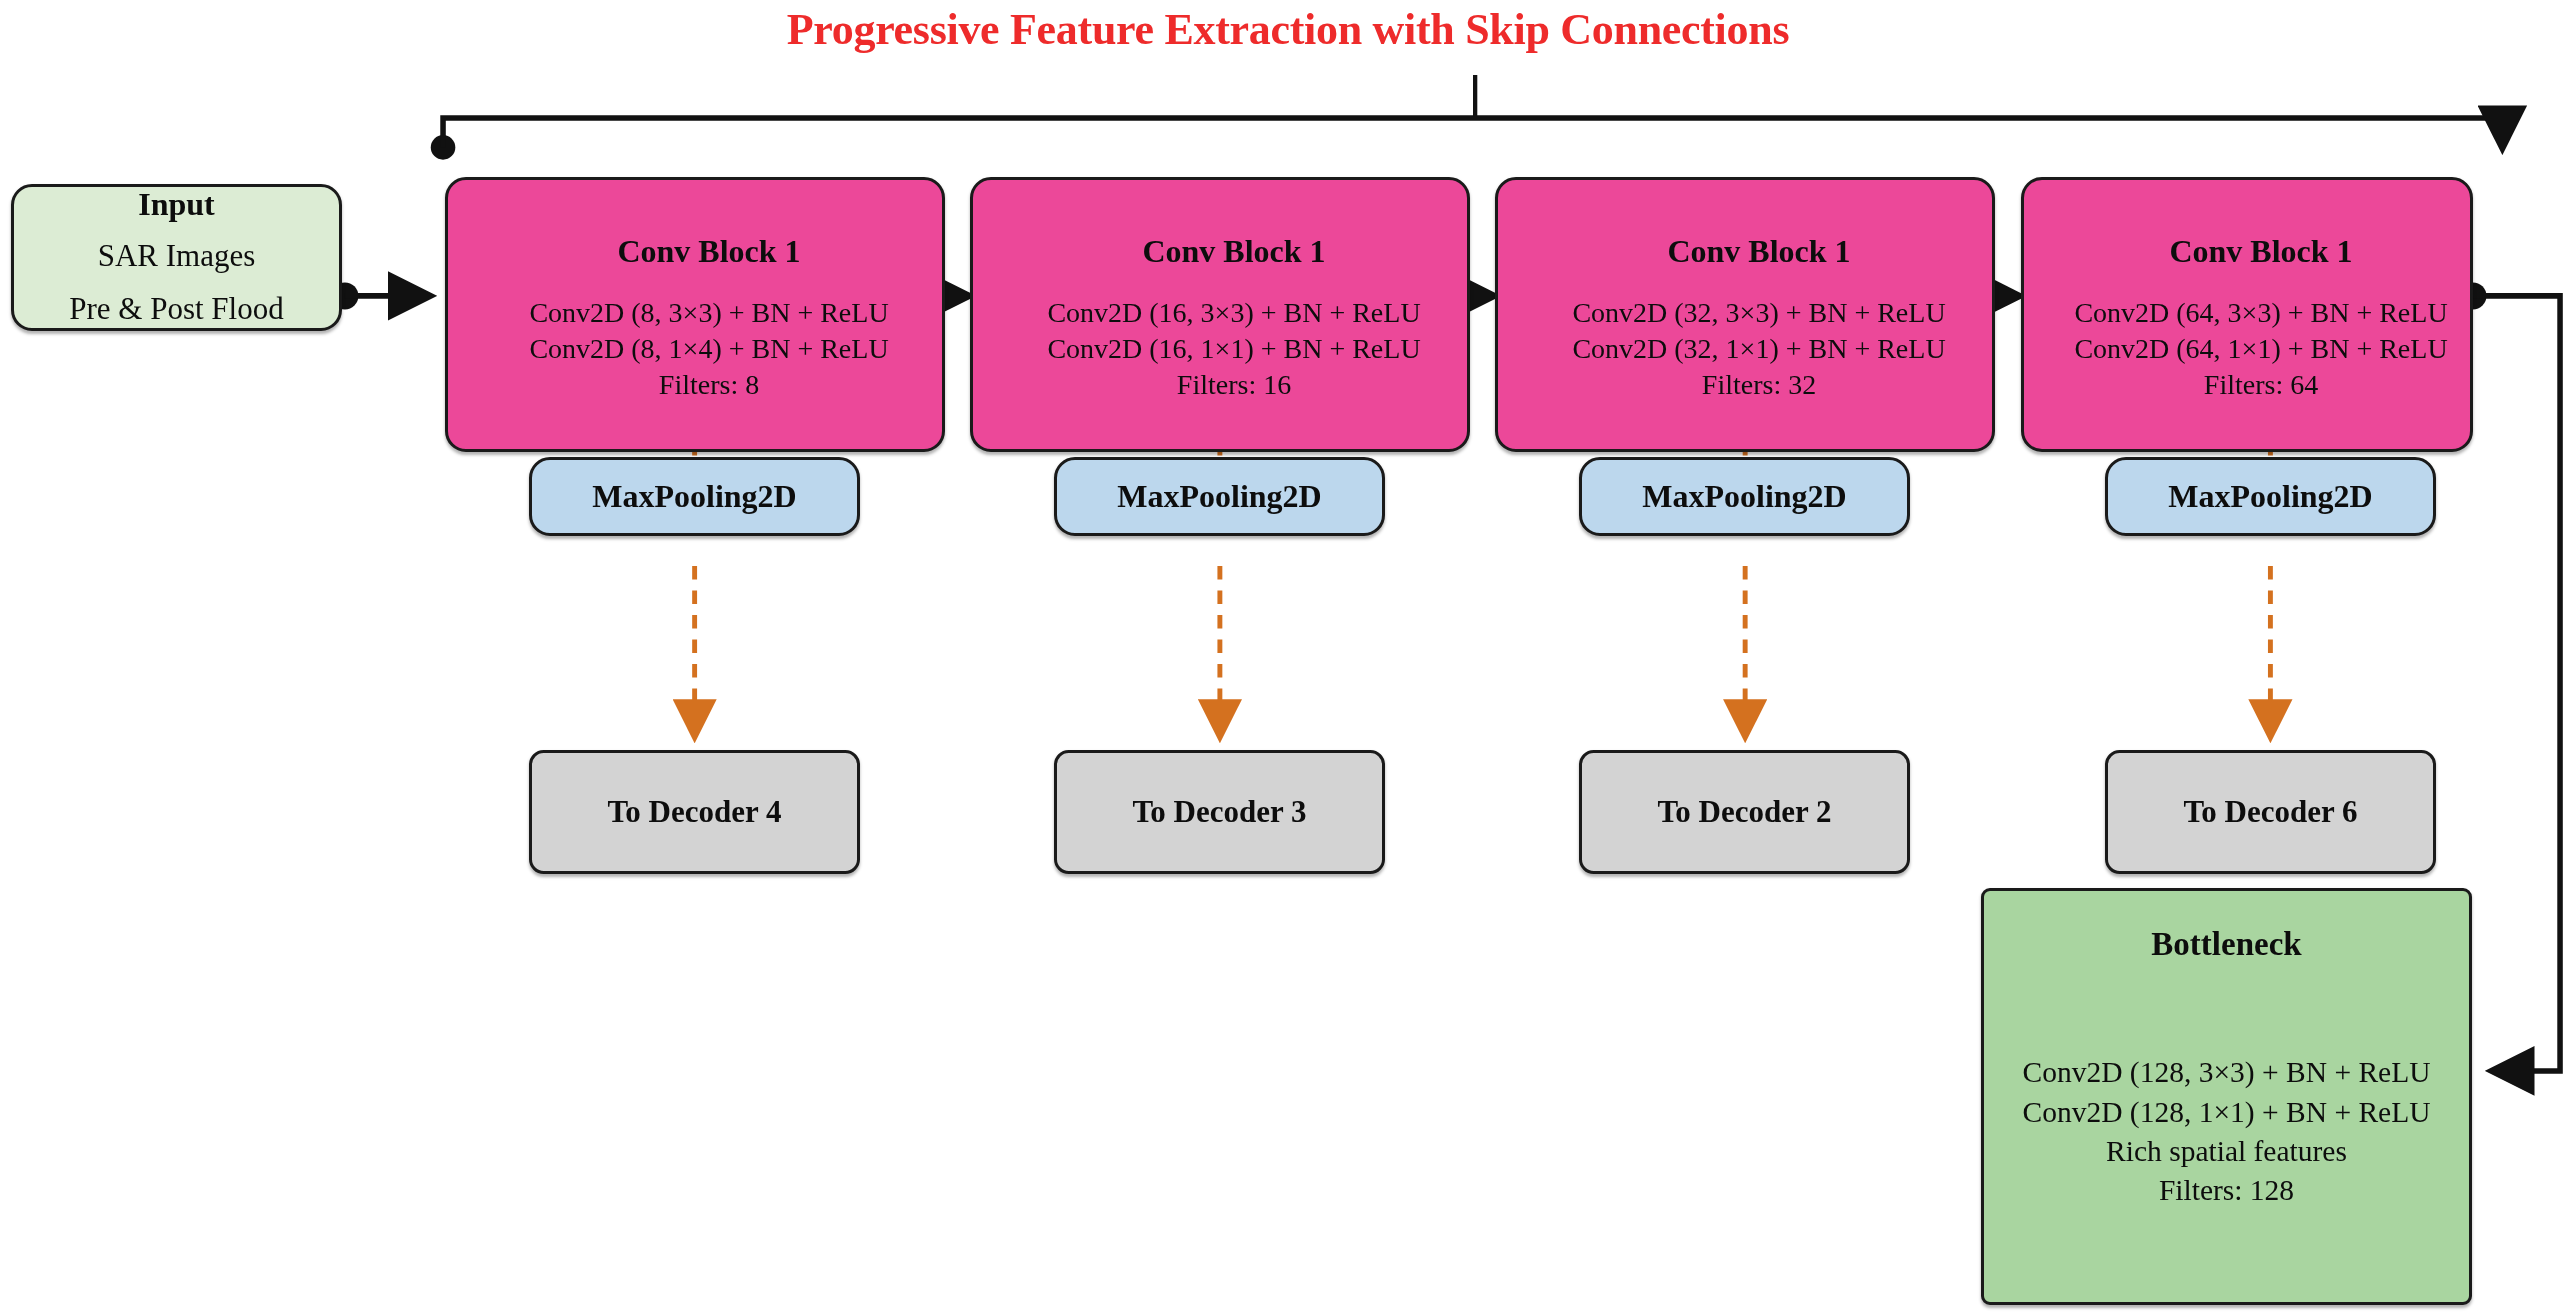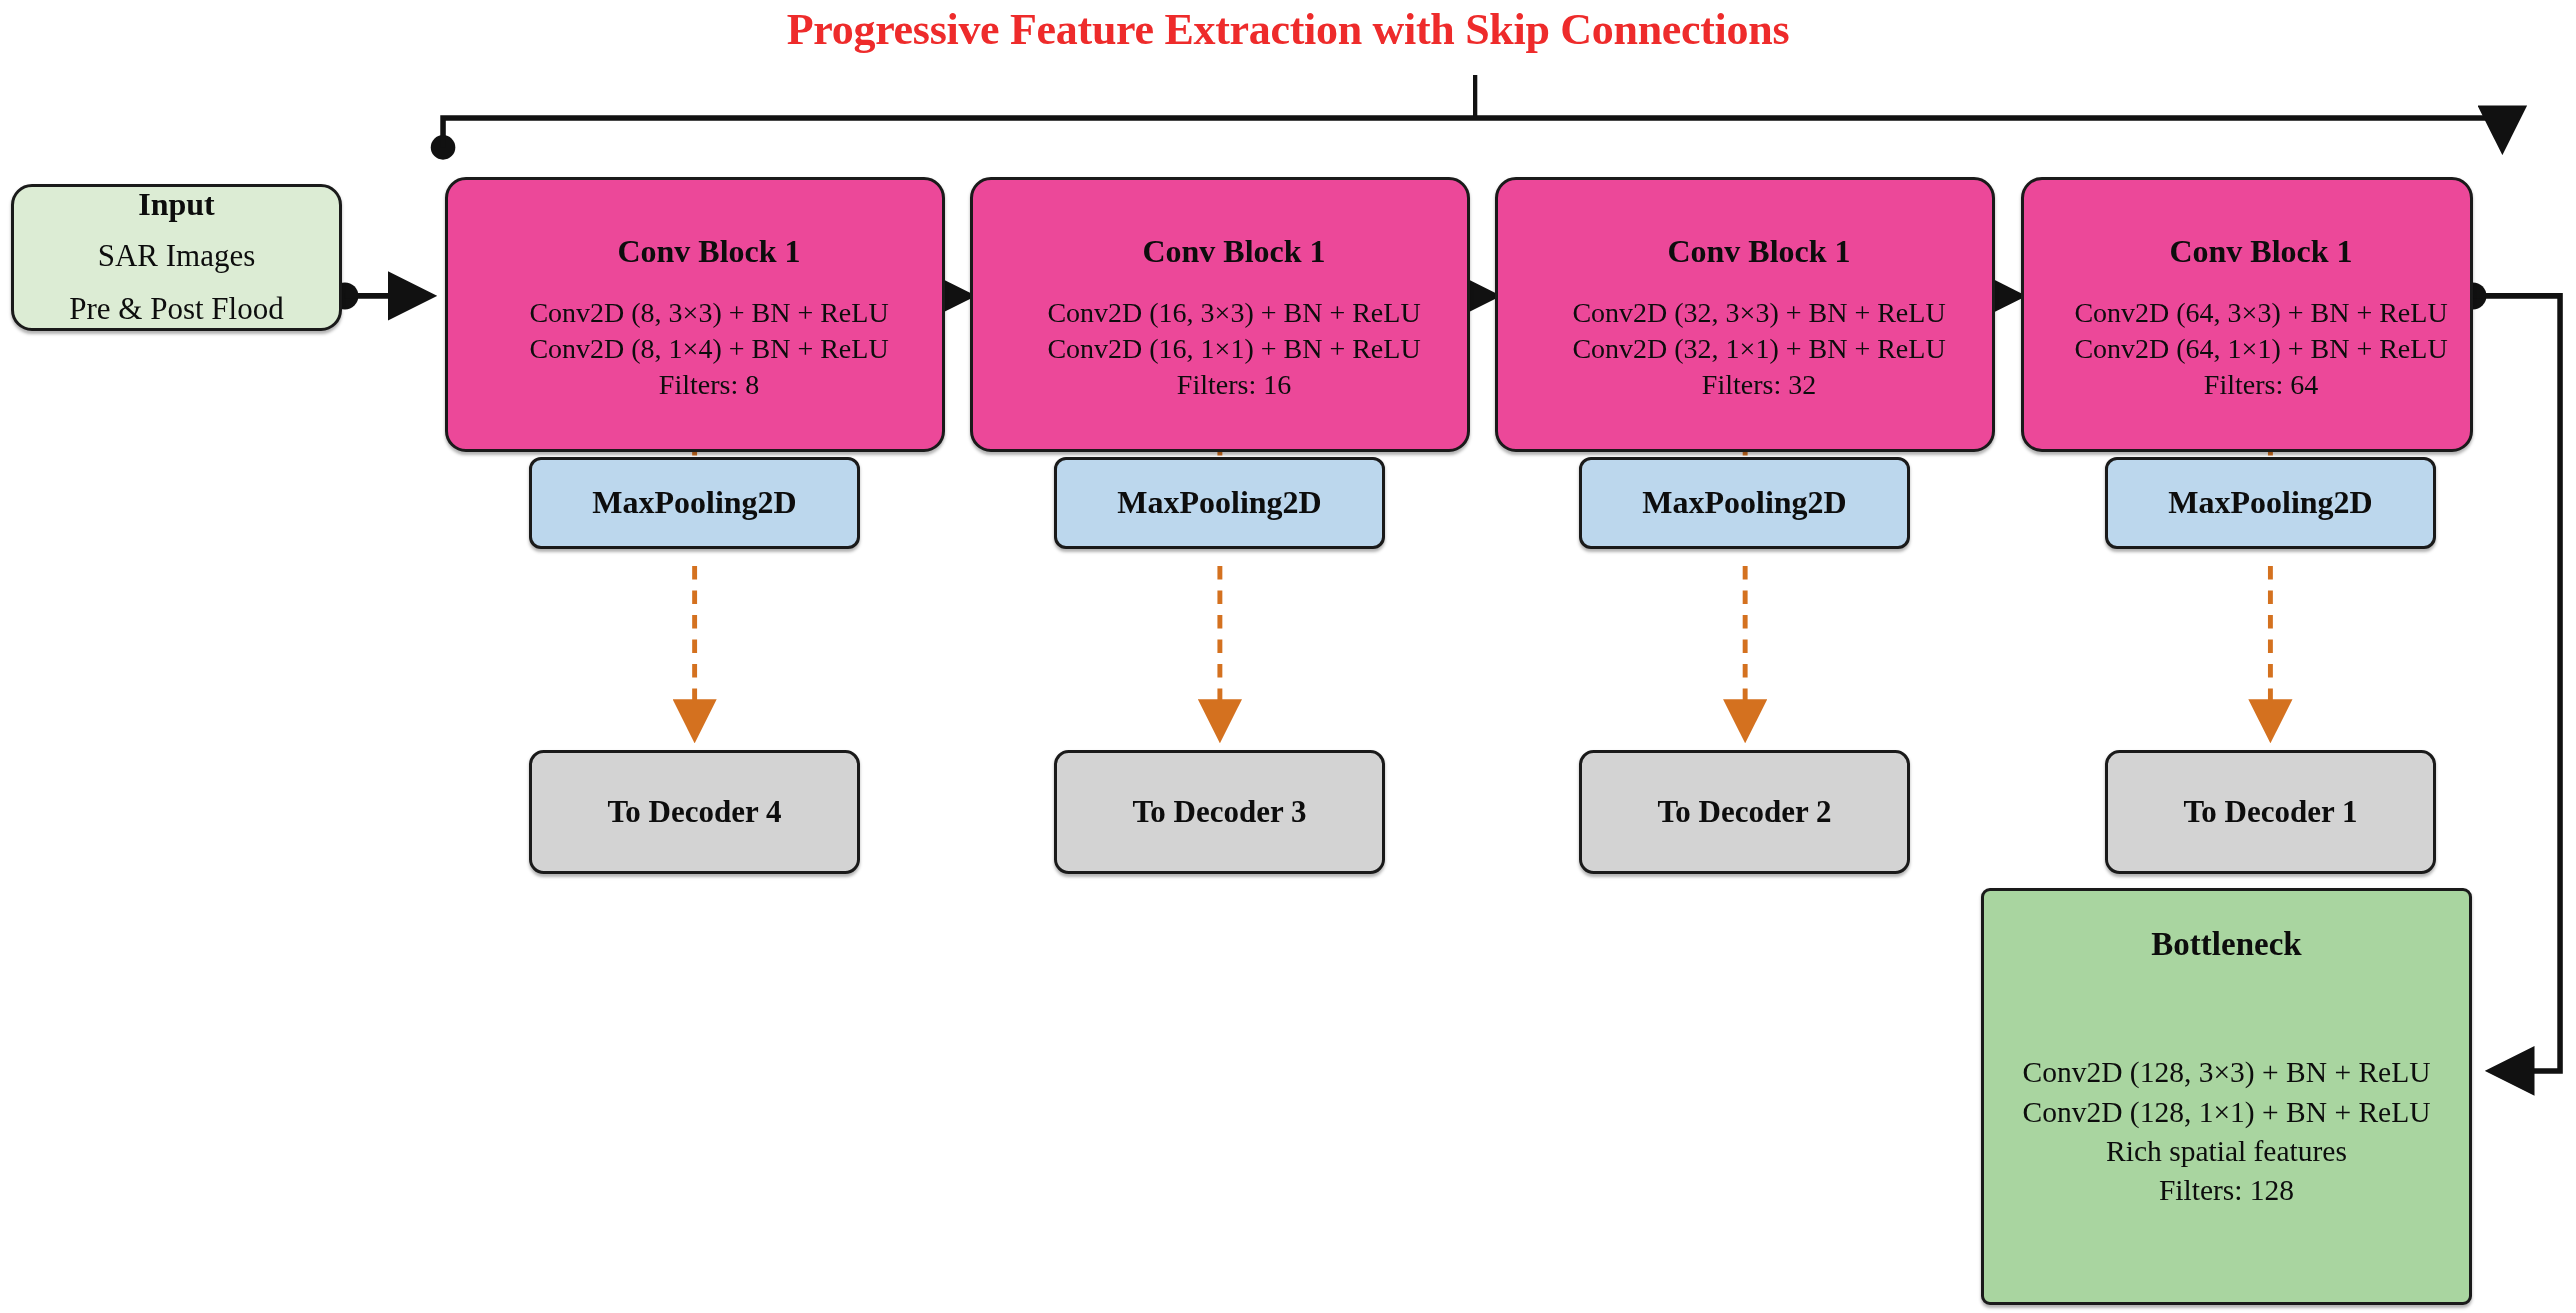--- a/index.html
+++ b/index.html
@@ -68,24 +68,24 @@
     height: 275px;
     background: #ec4899;
     padding-top: 8.6px;
     padding-left: 28px;
   }
   .conv-box .hdr { font-size: 32px; margin-bottom: 27px; }
   .conv-box .ln  { font-size: 28px; line-height: 1.28; }
   
   .pool-box {
     top: 457px;
-    height: 92px;
+    height: 79px;
     background: #bcd7ed;
     border-width: 3.1px;
-    border-radius: 12px;
+    border-radius: 21px;
   }
   .pool-box .hdr { font-size: 32px; }
   
   .dec-box {
     top: 750px;
     height: 124px;
     background: #d3d3d3;
     border-width: 3.1px;
     border-radius: 14.7px;
   }
@@ -210,21 +210,21 @@
   <div class="node dec-box" style="left:529px; width:331px;">
     <div class="hdr">To Decoder 4</div>
   </div>
   <div class="node dec-box" style="left:1054px; width:331px;">
     <div class="hdr">To Decoder 3</div>
   </div>
   <div class="node dec-box" style="left:1579px; width:331px;">
     <div class="hdr">To Decoder 2</div>
   </div>
   <div class="node dec-box" style="left:2105px; width:331px;">
-    <div class="hdr">To Decoder 1</div>
+    <div class="hdr">To Decoder 6</div>
   </div>
 
   <div class="node bottleneck-box">
     <div class="hdr">Bottleneck</div>
     <div class="ln">Conv2D (128, 3×3) + BN + ReLU</div>
     <div class="ln">Conv2D (128, 1×1) + BN + ReLU</div>
     <div class="ln">Rich spatial features</div>
     <div class="ln">Filters: 128</div>
   </div>
 

